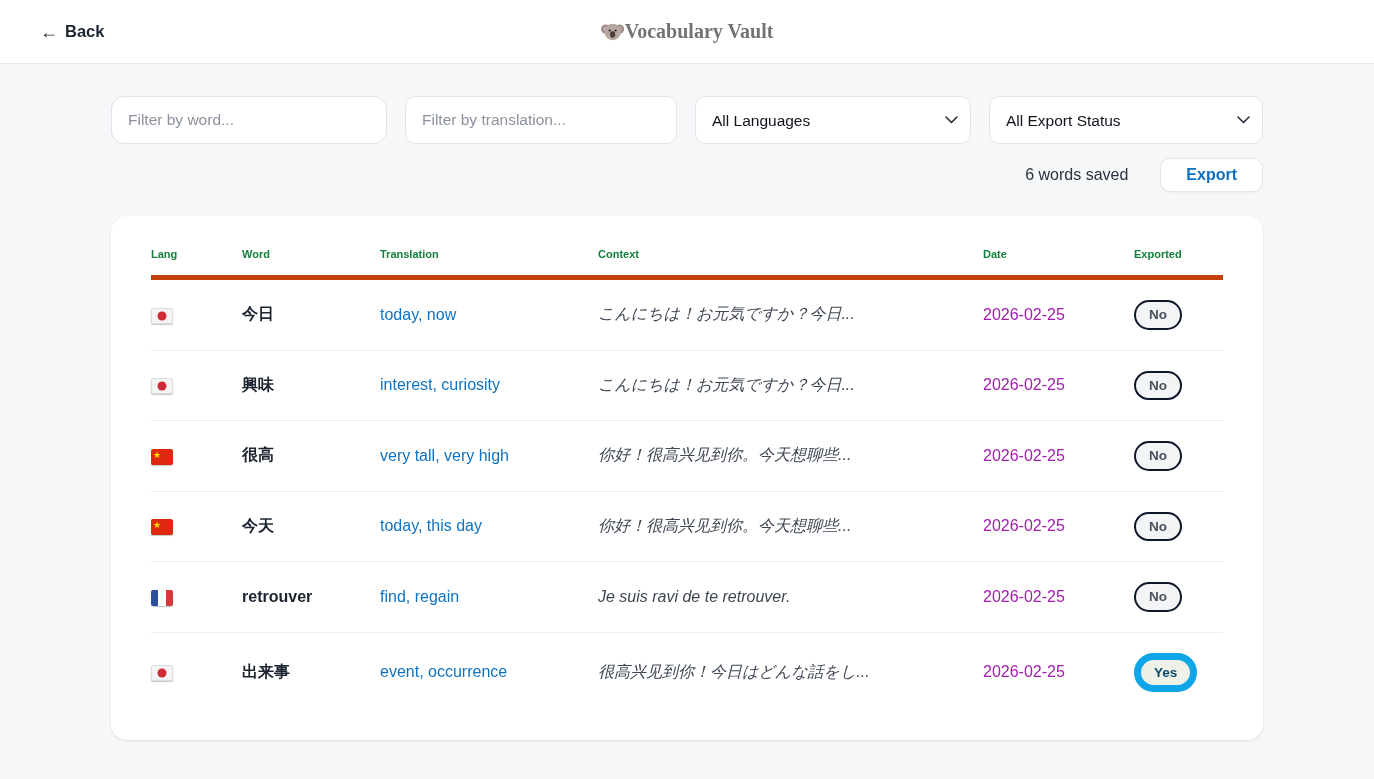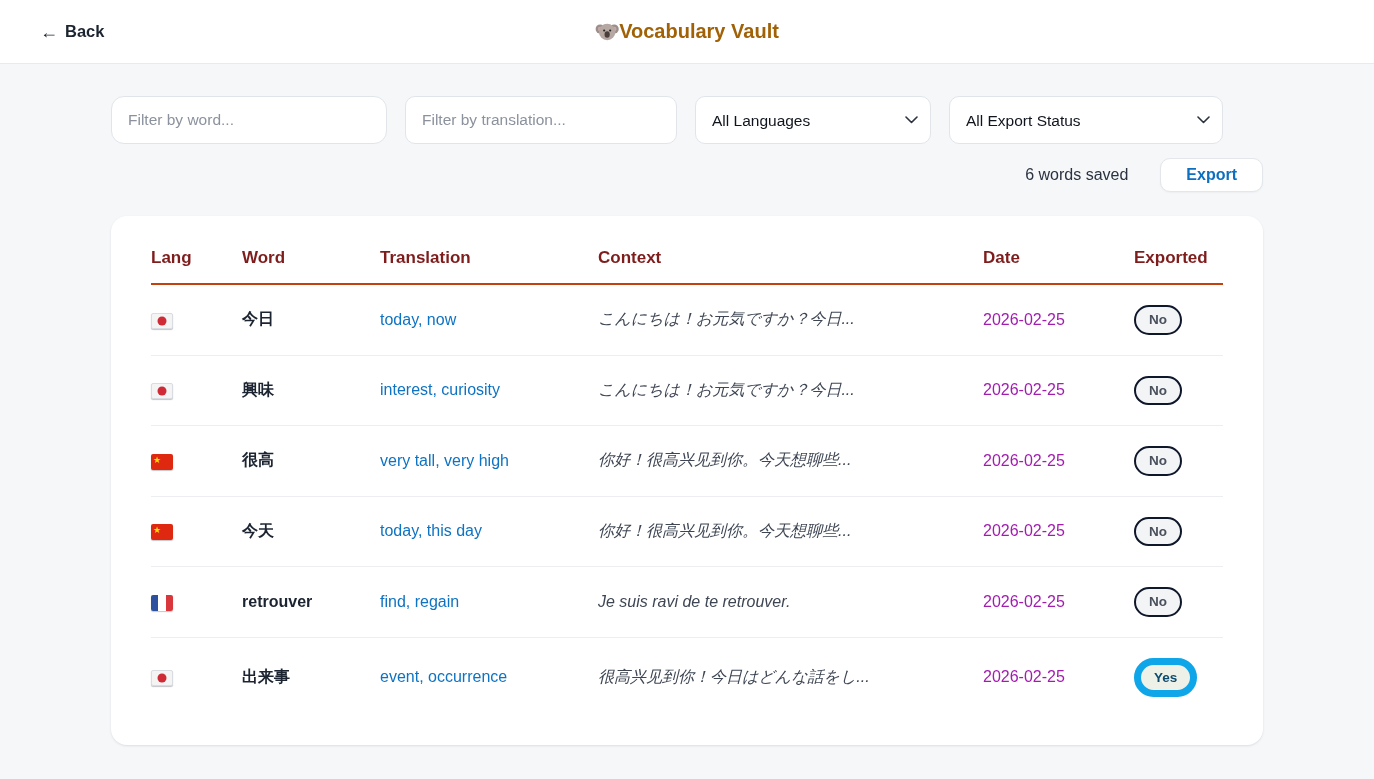--- a/index.html
+++ b/index.html
@@ -36,22 +36,23 @@
   .app-title {
     position: absolute;
     left: 50%;
     top: 50%;
     transform: translate(-50%, -50%);
     display: flex;
     align-items: center;
     gap: 0;
     font-size: 20px;
     font-weight: 700;
-    color: #a16207;
+    color: #737373;
     white-space: nowrap;
+    font-family: Liberation Serif, serif;
   }
   .koala { width: 24px; height: 24px; display: block; }
 
   
   .filters {
     width: 1152px;
     margin: 32px auto 0;
     display: flex;
     gap: 18px;
   }
@@ -62,21 +63,21 @@
     background: #ffffff;
     padding: 0 16px;
     font-size: 15.5px;
     font-family: inherit;
     color: #1b2430;
     outline: none;
   }
   .filter-input::placeholder { color: #8b929d; }
   .w1 { width: 276px; border-radius: 13px; }
   .w2 { width: 272px; }
-  .w3 { width: 236px; }
+  .w3 { width: 276px; }
   .w4 { width: 274px; }
   .select-wrap { position: relative; }
   .filter-select {
     width: 100%;
     height: 48px;
     border: 1px solid #e1e5ea;
     border-radius: 10px;
     background: #ffffff;
     padding: 0 36px 0 16px;
     font-size: 15.5px;
@@ -125,25 +126,25 @@
     width: 1152px;
     margin: 24px auto 40px;
     background: #ffffff;
     border-radius: 16px;
     box-shadow: 0 1px 3px rgba(16,24,40,.07), 0 1px 2px rgba(16,24,40,.04);
     padding: 10px 40px 28px;
   }
   table { width: 100%; border-collapse: collapse; }
   th {
     text-align: left;
-    font-size: 17px;
-    font-weight: 700;
-    color: #7f1d1d;
+    font-size: 11px;
+    font-weight: 700;
+    color: #15803d;
     padding: 22px 0 15px;
-    border-bottom: 2px solid #c2410c;
+    border-bottom: 5px solid #c2410c;
   }
   td {
     padding: 20px 0;
     border-bottom: 1px solid #eceef1;
     vertical-align: middle;
     font-size: 16px;
   }
   tr:last-child td { border-bottom: none; }
 
   .col-lang { width: 91px; }

